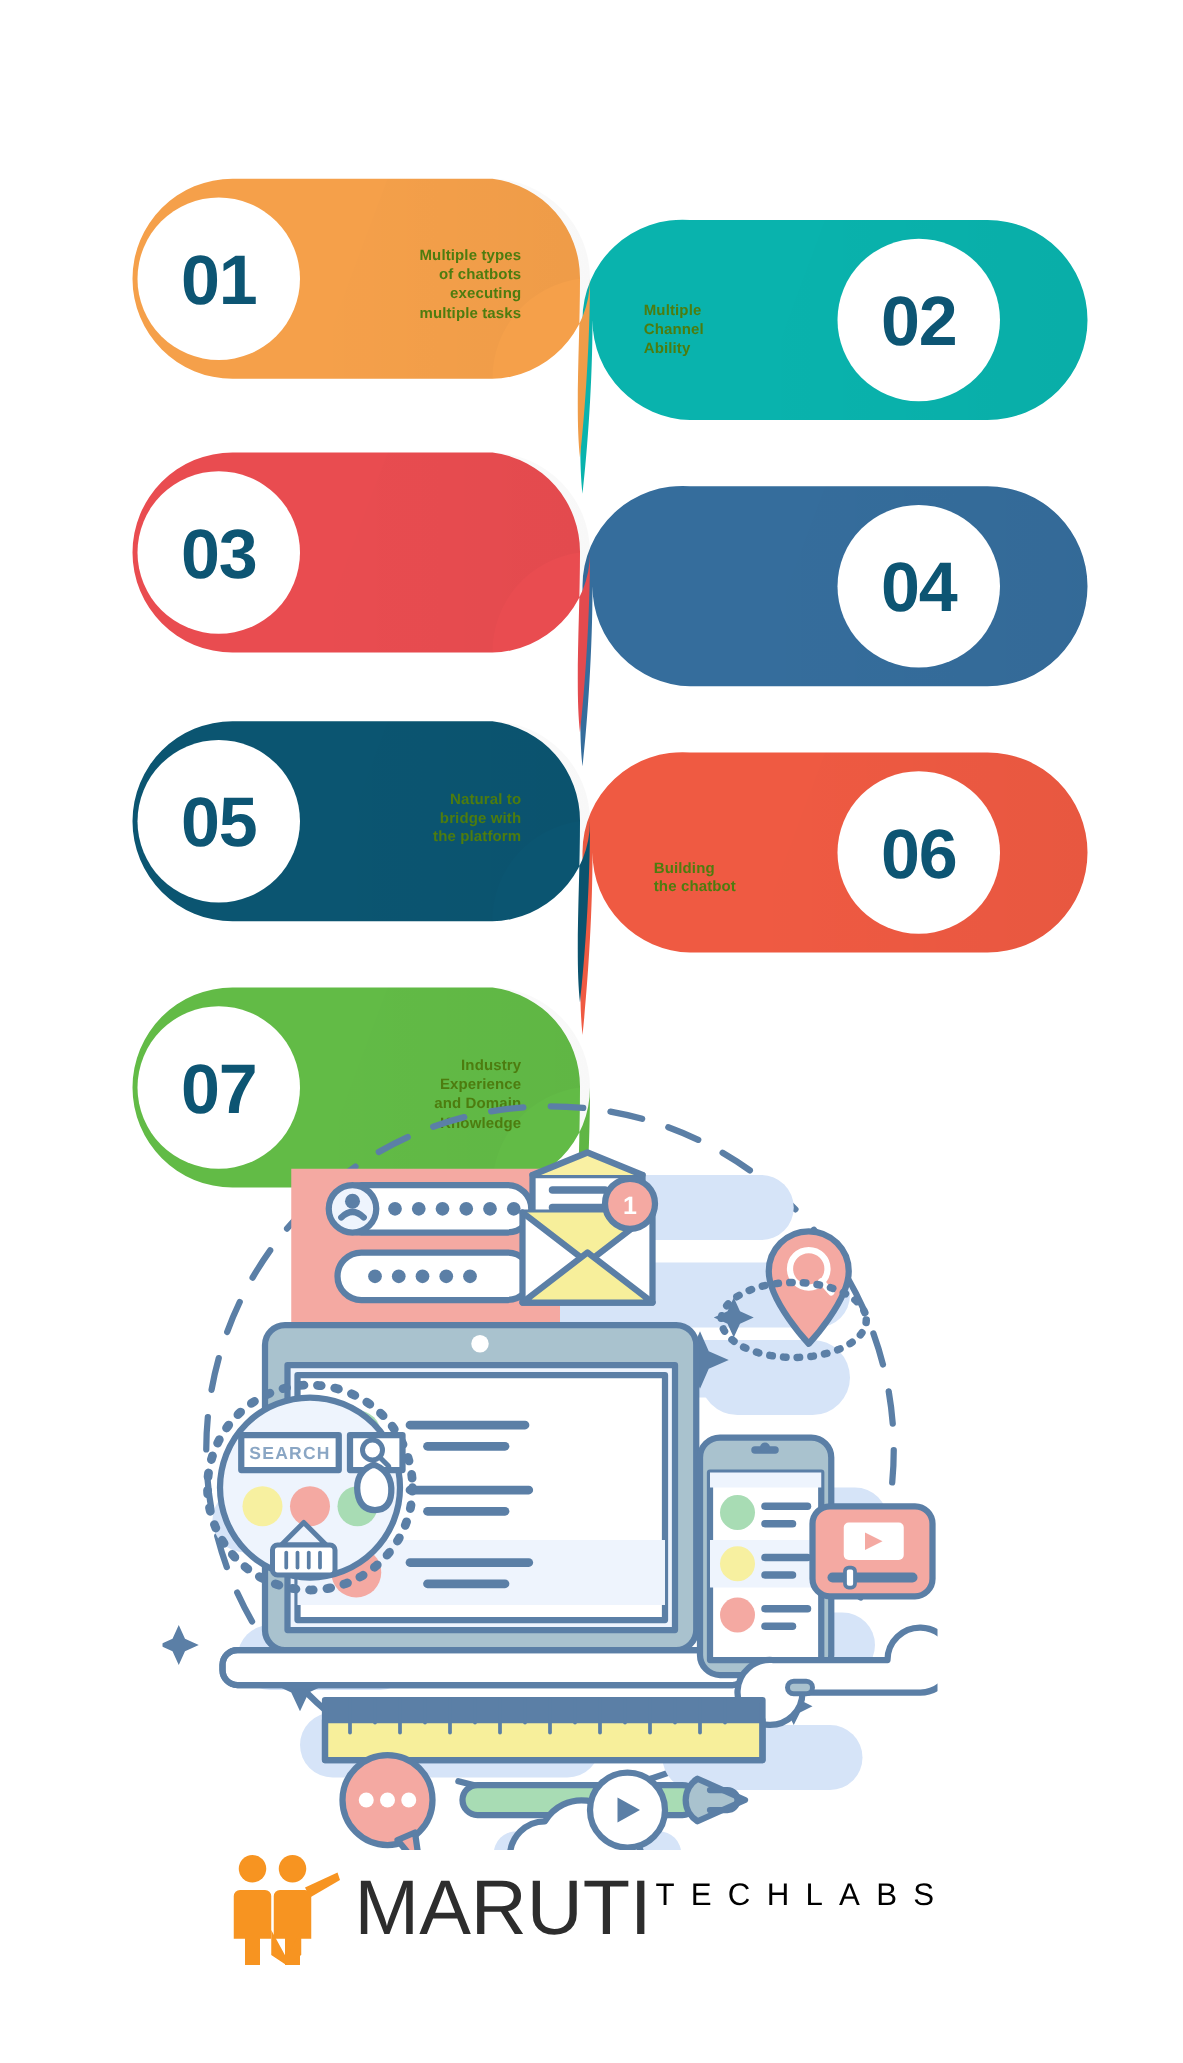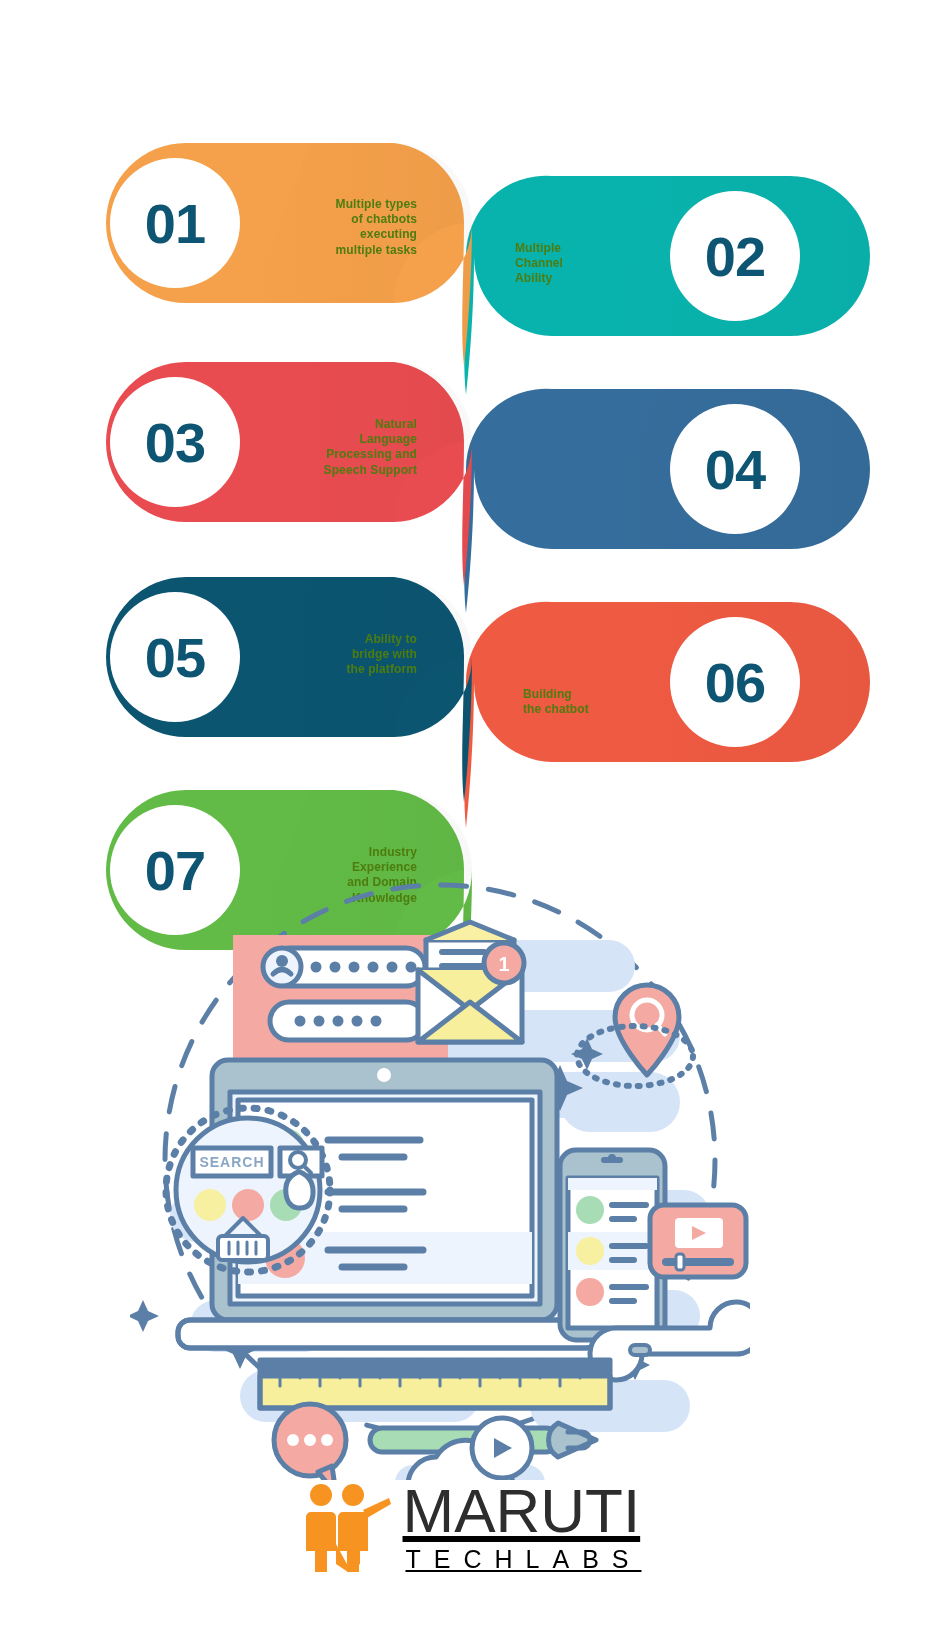--- a/index.html
+++ b/index.html
@@ -50,21 +50,21 @@
     letter-spacing:-1px;
   }
 
   
   #illu{position:absolute;left:130px;top:860px;width:620px;height:620px;}
 
   
   #logo{position:absolute;left:0;top:1462px;width:946px;height:130px;
         display:flex;align-items:center;justify-content:center;flex-direction:row;}
   .logoMark{width:86px;height:90px;margin-right:12px;}
-  .logoTextWrap{display:flex;flex-direction:column;justify-content:center;text-decoration:underline;}
+  .logoTextWrap{display:flex;flex-direction:row;justify-content:center;}
   .logoMain{
     font-size:62px;font-weight:400;letter-spacing:0px;color:#2d2d2d;
     line-height:.95;font-family:"Liberation Sans",sans-serif;
   }
   .logoSub{
     font-size:25px;font-weight:400;letter-spacing:13px;color:#000000;
     line-height:1;margin-top:6px;padding-left:3px;
   }
 </style>
 </head>
@@ -149,33 +149,29 @@
     <div class="numCircle" style="left:670px;top:191px;width:130px;height:130px;font-size:56px;">
       <span>02</span>
     </div>
     <div class="bubbleText l" style="left:515px;top:216px;width:150px;">Multiple
 Channel
 Ability</div>
 
     <div class="numCircle" style="left:110px;top:377px;width:130px;height:130px;font-size:56px;">
       <span>03</span>
     </div>
-    <div class="bubbleText r" style="left:237px;top:392px;width:180px;">Natural
-Language
-Processing and
-Speech Support</div>
 
     <div class="numCircle" style="left:670px;top:404px;width:130px;height:130px;font-size:56px;">
       <span>04</span>
     </div>
 
     <div class="numCircle" style="left:110px;top:592px;width:130px;height:130px;font-size:56px;">
       <span>05</span>
     </div>
-    <div class="bubbleText r" style="left:272px;top:607px;width:145px;">Ability to
+    <div class="bubbleText r" style="left:272px;top:607px;width:145px;">Natural to
 bridge with
 the platform</div>
 
     <div class="numCircle" style="left:670px;top:617px;width:130px;height:130px;font-size:56px;">
       <span>06</span>
     </div>
     <div class="bubbleText l" style="left:523px;top:662px;width:150px;">Building
 the chatbot</div>
 
     <div class="numCircle" style="left:110px;top:805px;width:130px;height:130px;font-size:56px;">

